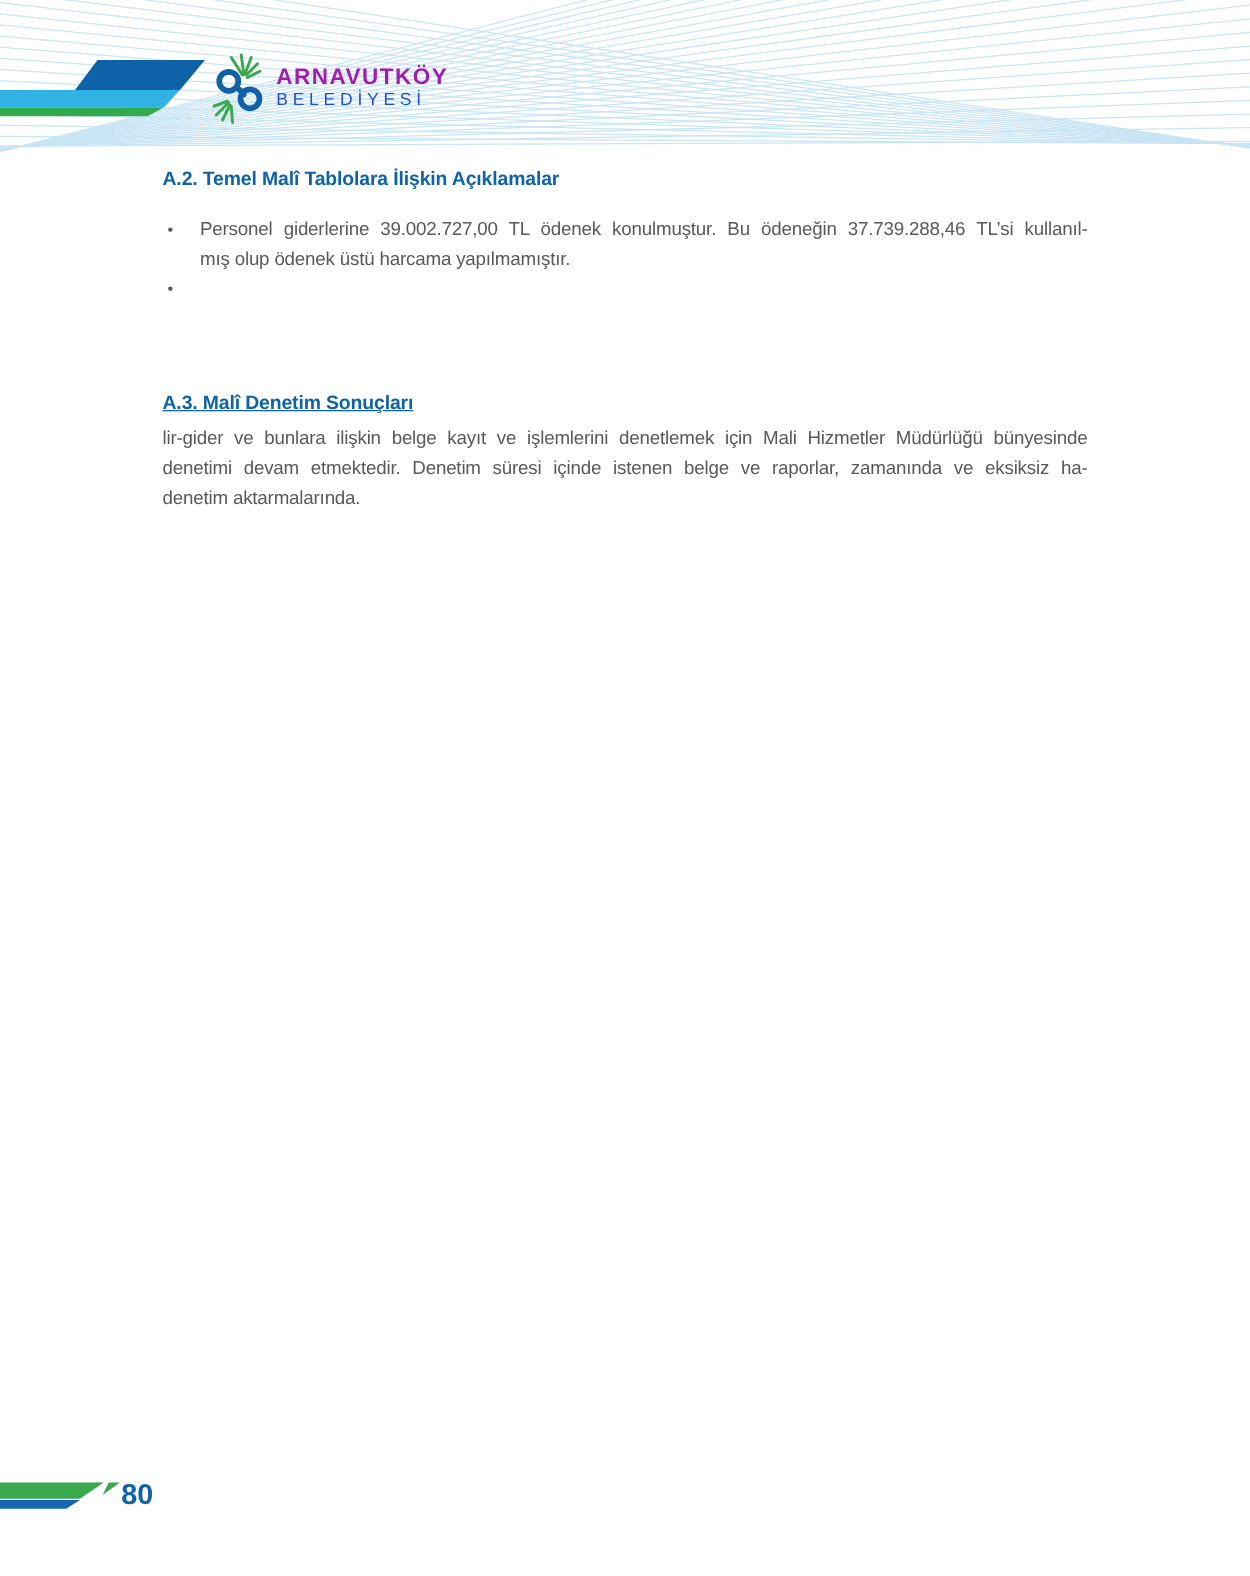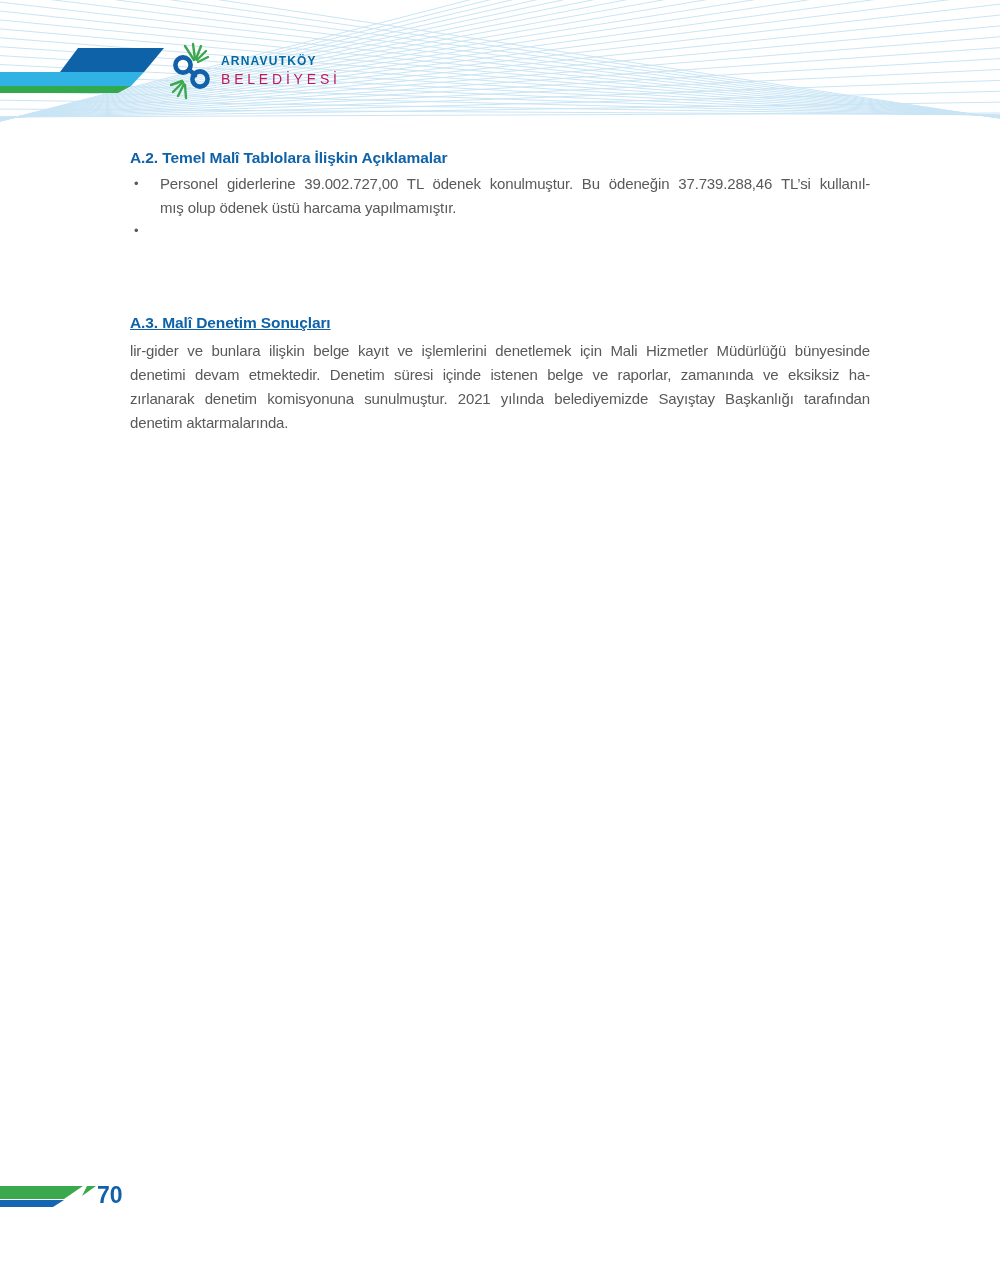--- a/index.html
+++ b/index.html
@@ -4,36 +4,36 @@
 <style>
   html,body{margin:0;padding:0;}
   body{
     width:1000px;height:1261px;position:relative;background:#ffffff;
     font-family:"Liberation Sans", sans-serif;overflow:hidden;
   }
   
   .header-svg{position:absolute;top:0;left:0;}
   .brand{position:absolute;left:221px;top:52px;}
   .brand-line1{
-    font-size:12px;font-weight:bold;letter-spacing:1.2px;color:#0369a1;
+    font-size:18px;font-weight:bold;letter-spacing:1.2px;color:#a21caf;
     line-height:19px;white-space:nowrap;
   }
   .brand-line2{
-    font-size:14px;font-weight:400;letter-spacing:3.8px;color:#be185d;
+    font-size:14px;font-weight:400;letter-spacing:3.8px;color:#1d4ed8;
     line-height:17px;white-space:nowrap;
   }
   .logo-svg{position:absolute;left:170px;top:42px;}
   
   .content{position:absolute;left:130px;top:0;width:740px;color:#58595b;}
   .sec-heading{
     position:absolute;left:0;
     font-size:15.5px;font-weight:bold;color:#0e62a8;white-space:nowrap;
     letter-spacing:-0.1px;
   }
-  .heading-a2{top:149px;text-align:right;}
+  .heading-a2{top:135px;text-align:right;}
   .heading-a3{top:314px;text-decoration:underline;}
   .body-block{position:absolute;left:0;width:740px;font-size:15px;line-height:23.7px;letter-spacing:-0.15px;}
   .bullets{top:172px;}
   .para{top:339px;line-height:24px;}
   .bullet-item{position:relative;padding-left:30px;}
   .bullet-dot{position:absolute;left:4px;top:0;font-size:13px;color:#58595b;}
   .line{text-align:justify;text-align-last:justify;}
   .line.last{text-align-last:left;}
   
   .footer-svg{position:absolute;left:0;top:1150px;}
@@ -137,25 +137,24 @@
       <div>
         </div>
     </div>
   </div>
 
   <div class="sec-heading heading-a3">A.3. Malî Denetim Sonuçları</div>
 
   <div class="body-block para">
       <div class="line">lir-gider ve bunlara ilişkin belge kayıt ve işlemlerini denetlemek için Mali Hizmetler Müdürlüğü bünyesinde</div>
       <div class="line">denetimi devam etmektedir. Denetim süresi içinde istenen belge ve raporlar, zamanında ve eksiksiz ha-</div>
-      <div class="line">zırlanarak denetim komisyonuna sunulmuştur. 2021 yılında belediyemizde Sayıştay Başkanlığı tarafından</div>
       <div class="line last">denetim aktarmalarında.</div>
     </div>
 
 </div>
 
 <svg class="footer-svg" width="1000" height="80" viewBox="0 0 1000 80">
   <polygon points="0,36 83,36 64,49 0,49" fill="#3aa84d"></polygon>
   <polygon points="87,36 96,36 82,46" fill="#3aa84d"></polygon>
   <polygon points="0,50 64,50 53,57 0,57" fill="#1565b0"></polygon>
 </svg>
 
-<div class="page-number">70</div>
+<div class="page-number">80</div>
 
 </body></html>

